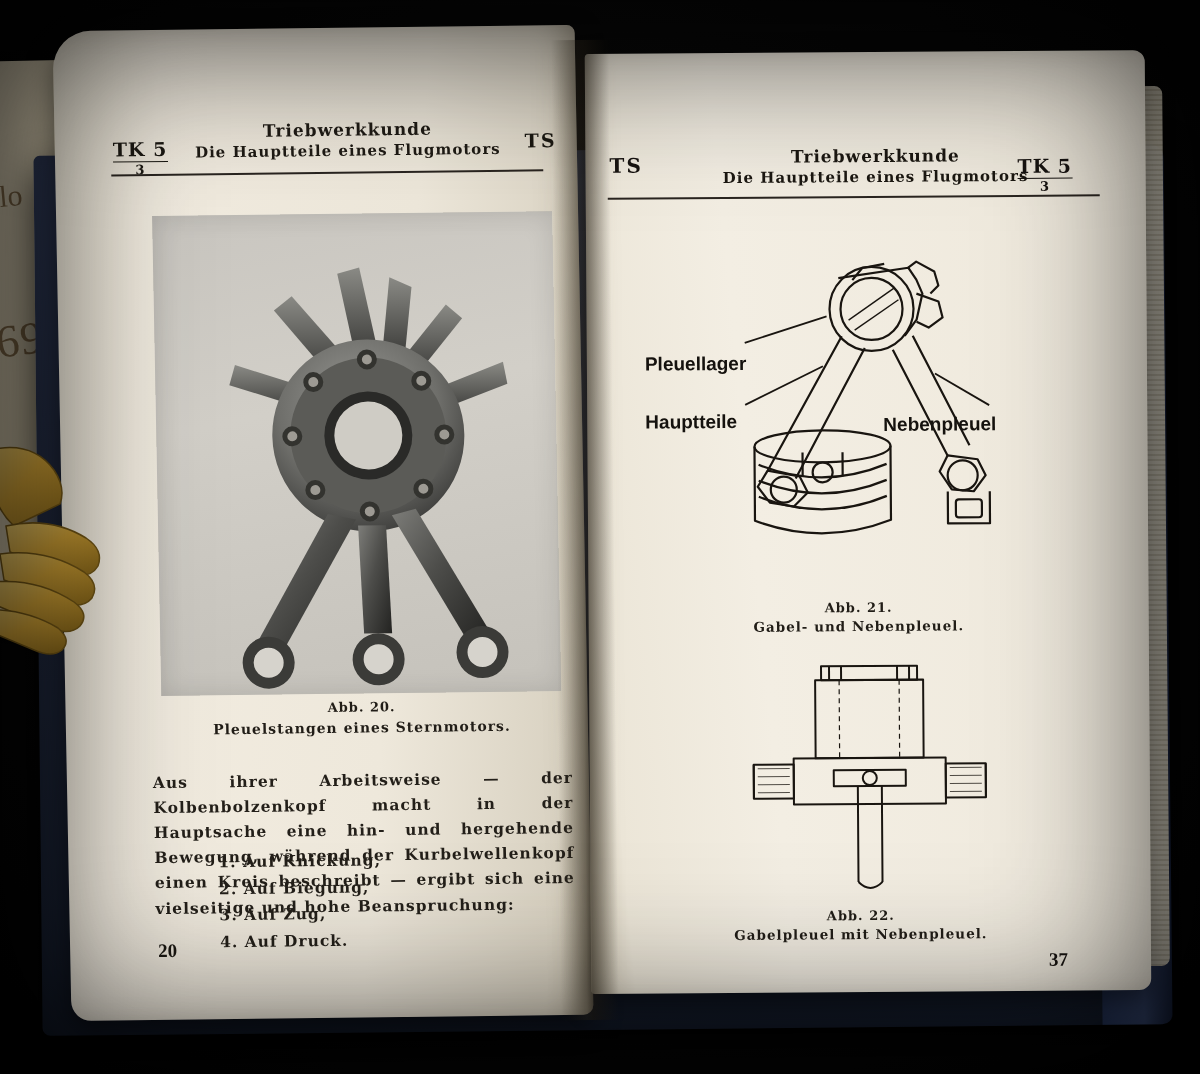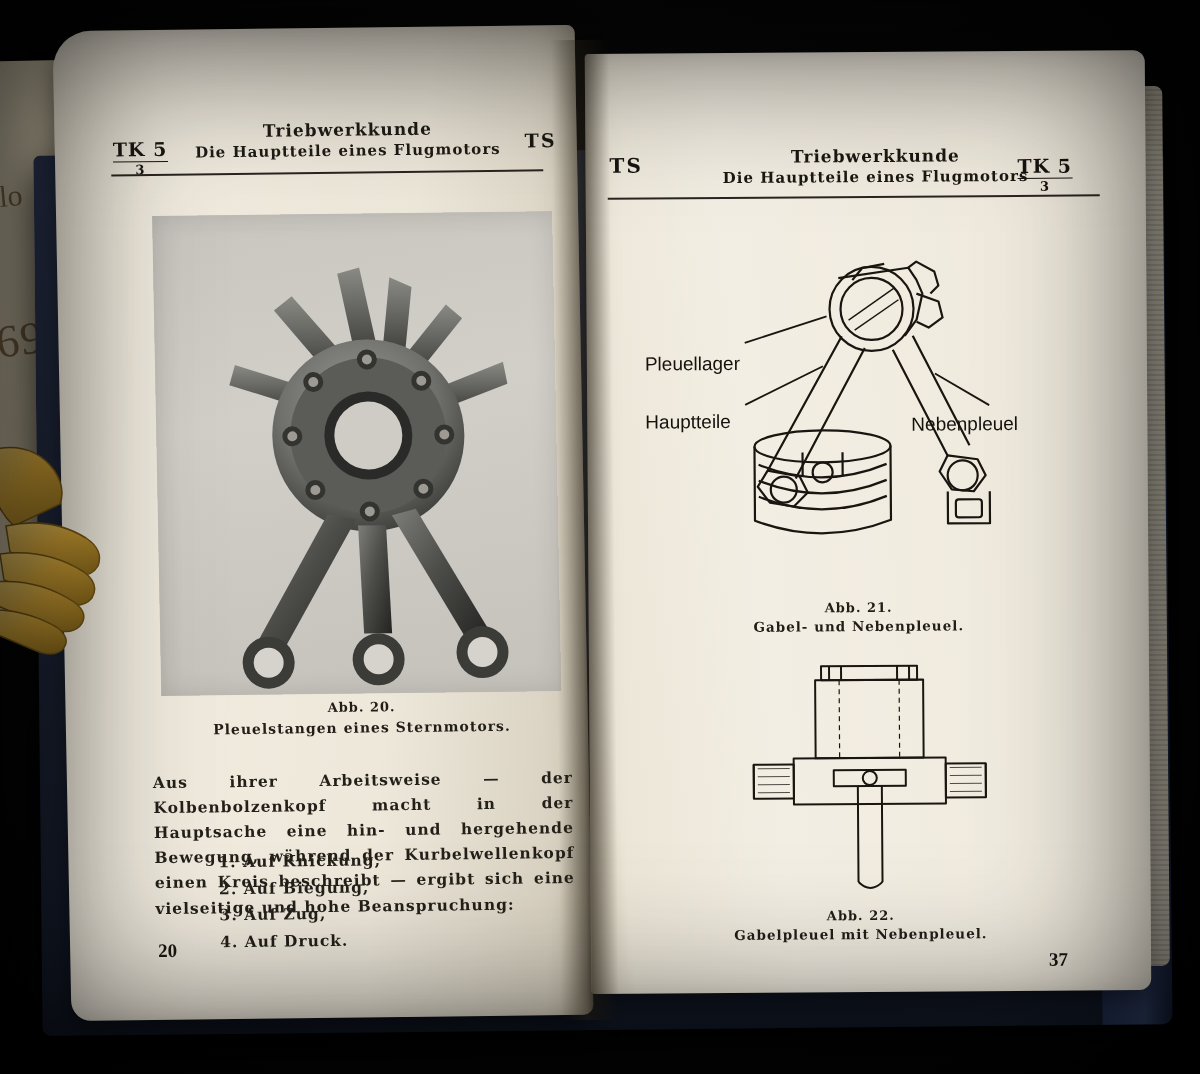--- a/index.html
+++ b/index.html
@@ -77,21 +77,21 @@
 
   
   .r-ts{position:absolute;left:24px;top:100px;font-size:20px;font-weight:700;letter-spacing:2px;color:#171310;}
   .r-title1{position:absolute;left:90px;top:94px;width:400px;text-align:center;font-size:17px;color:#1b1711;}
   .r-title2{position:absolute;left:90px;top:116px;width:400px;text-align:center;font-size:15px;color:#1b1711;}
   .r-tk{position:absolute;left:432px;top:104px;font-size:19px;font-weight:700;letter-spacing:1px;color:#171310;}
   .r-tk .frac{display:block;text-align:center;font-size:13px;border-top:1.6px solid #171310;line-height:1.25;margin-top:1px;}
   .r-rule{left:22px;top:144px;width:492px;}
 
   .fig21{position:absolute;left:30px;top:172px;width:480px;height:360px;}
-  .lbl{position:absolute;font-family:"Liberation Sans",sans-serif;font-size:19px;color:#15120e;}
+  .lbl{position:absolute;font-family:"Liberation Sans",sans-serif;font-size:19px;color:#15120e;font-weight:bold;}
   .cap21a{position:absolute;left:110px;top:548px;width:320px;text-align:center;font-size:13px;color:#211d17;}
   .cap21b{position:absolute;left:110px;top:566px;width:320px;text-align:center;font-size:13.5px;color:#211d17;}
 
   .fig22{position:absolute;left:140px;top:600px;width:290px;height:250px;}
   .cap22a{position:absolute;left:110px;top:856px;width:320px;text-align:center;font-size:13px;color:#211d17;}
   .cap22b{position:absolute;left:110px;top:874px;width:320px;text-align:center;font-size:13.5px;color:#211d17;}
   .r-pageno{position:absolute;left:458px;top:898px;font-size:19px;font-weight:700;color:#171310;}
 
   
   .gutter{position:absolute;left:556px;top:40px;width:58px;height:980px;
@@ -258,21 +258,21 @@
 
           <g stroke="#191510" stroke-width="1.8" fill="none">
             <path d="M128 118 L210 92"></path>
             <path d="M128 180 L206 142"></path>
             <path d="M372 182 L318 150"></path>
           </g>
         </svg>
       </div>
       <div class="lbl" style="left:58px;top:300px">Pleuellager</div>
       <div class="lbl" style="left:58px;top:358px">Hauptteile</div>
-      <div class="lbl" style="left:324px;top:362px">Nebenpleuel</div>
+      <div class="lbl" style="left:296px;top:362px">Nebenpleuel</div>
 
       <div class="cap21a fraktur">Abb. 21.</div>
       <div class="cap21b fraktur">Gabel- und Nebenpleuel.</div>
 
       <div class="fig22">
         <svg width="290" height="250" viewBox="0 0 290 250" aria-hidden="true">
           <g fill="none" stroke="#191510" stroke-width="2" stroke-linejoin="round">
             <rect x="92" y="14" width="96" height="14"></rect>
             <path d="M100 14 L100 28 M112 14 L112 28 M168 14 L168 28 M180 14 L180 28"></path>
             <rect x="86" y="28" width="108" height="78"></rect>

